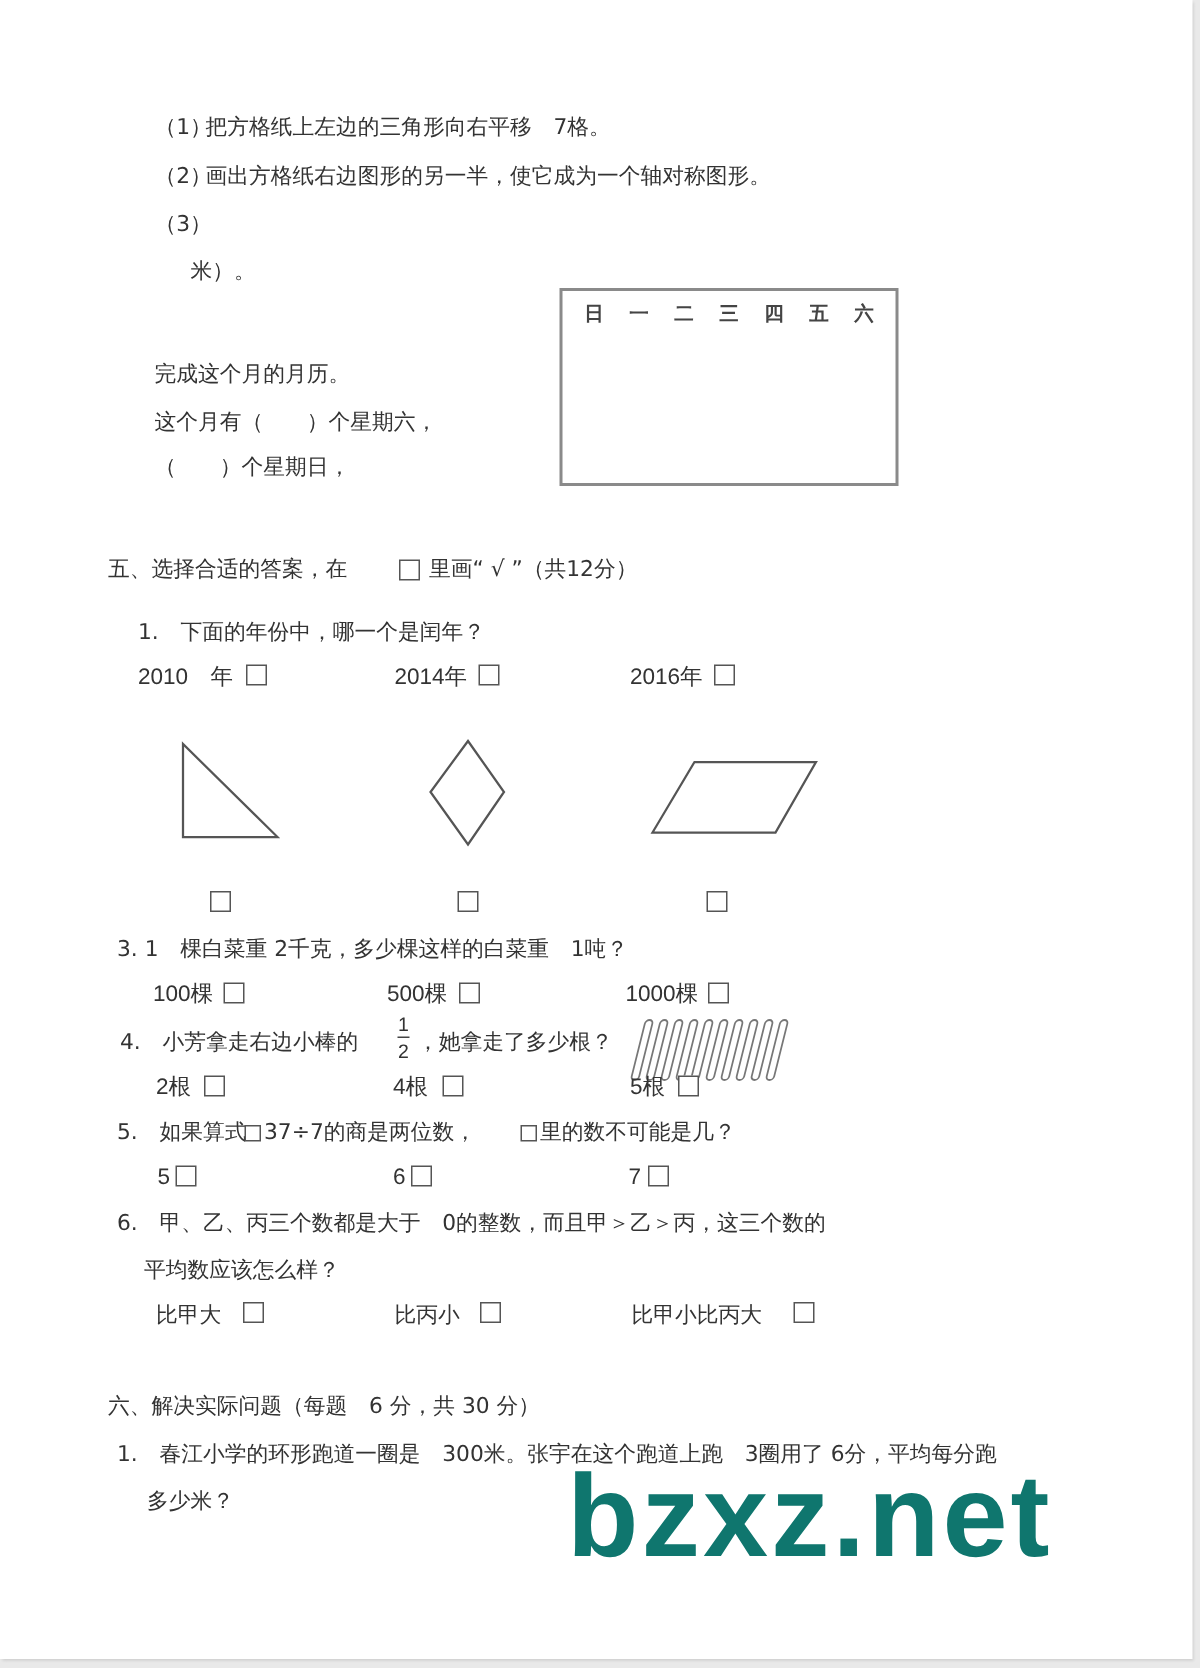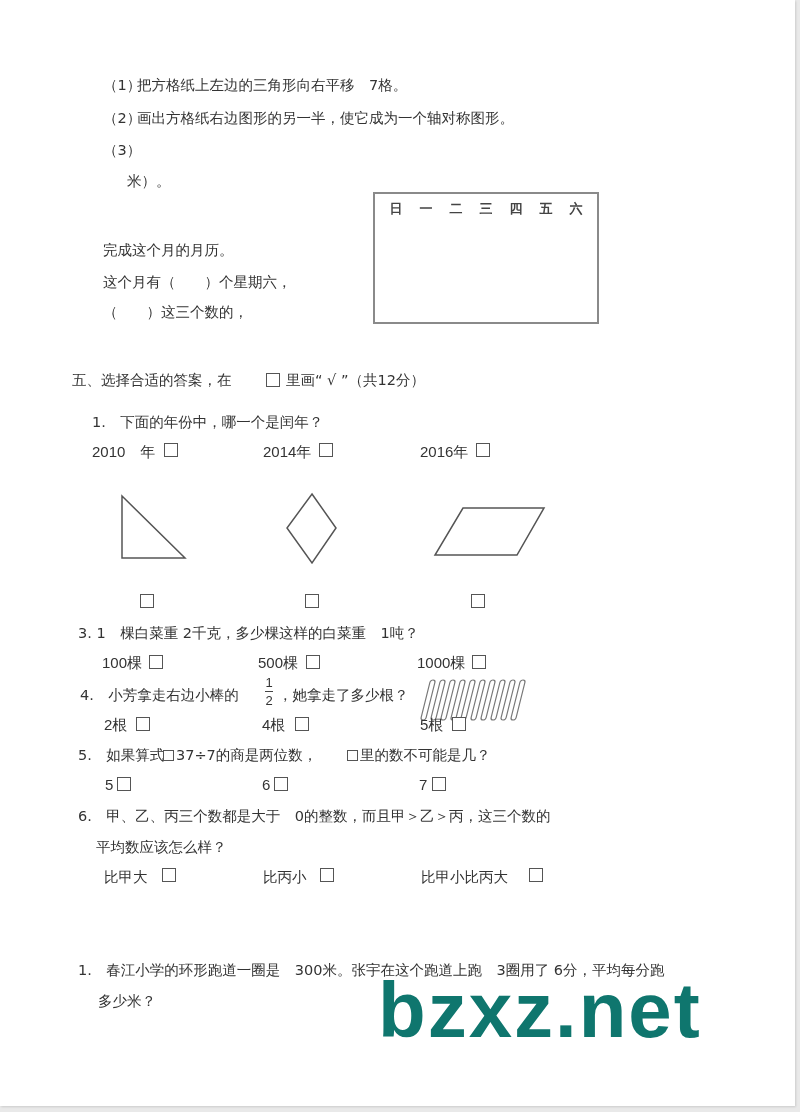--- a/index.html
+++ b/index.html
@@ -54,21 +54,21 @@
   <span class="t" style="left:137px;top:76px;">把方格纸上左边的三角形向右平移　7格。</span>
 
   <span class="t" style="left:103px;top:109px;">（2）</span>
   <span class="t" style="left:137px;top:109px;">画出方格纸右边图形的另一半，使它成为一个轴对称图形。</span>
 
   <span class="t" style="left:103px;top:141px;">（3）</span>
   <span class="t" style="left:127px;top:172px;">米）。</span>
 
   <span class="t" style="left:103px;top:241px;">完成这个月的月历。</span>
   <span class="t" style="left:103px;top:273px;">这个月有（　　）个星期六，</span>
-  <span class="t" style="left:103px;top:303px;">（　　）这三个数的，</span>
+  <span class="t" style="left:103px;top:303px;">（　　）个星期日，</span>
 
   <div class="cal">
     <div class="cal-head">
       <span>日</span>
       <span>一</span>
       <span>二</span>
       <span>三</span>
       <span>四</span>
       <span>五</span>
       <span>六</span>
@@ -146,17 +146,18 @@
 
   <span class="t" style="left:78px;top:807px;">6.　甲、乙、丙三个数都是大于　0的整数，而且甲＞乙＞丙，这三个数的</span>
   <span class="t" style="left:96px;top:838px;">平均数应该怎么样？</span>
   <span class="t" style="left:104px;top:868px;">比甲大</span>
   <span class="box" style="left:162px;top:868px;"></span>
   <span class="t" style="left:263px;top:868px;">比丙小</span>
   <span class="box" style="left:320px;top:868px;"></span>
   <span class="t" style="left:421px;top:868px;">比甲小比丙大</span>
   <span class="box" style="left:529px;top:868px;"></span>
 
+  <span class="t" style="left:72px;top:929px;">六、解决实际问题（每题　6 分，共 30 分）</span>
   <span class="t" style="left:78px;top:961px;">1.　春江小学的环形跑道一圈是　300米。张宇在这个跑道上跑　3圈用了 6分，平均每分跑</span>
   <span class="t" style="left:98px;top:992px;">多少米？</span>
 
   <div class="watermark">bzxz.net</div>
 </div>
 
 </body></html>

